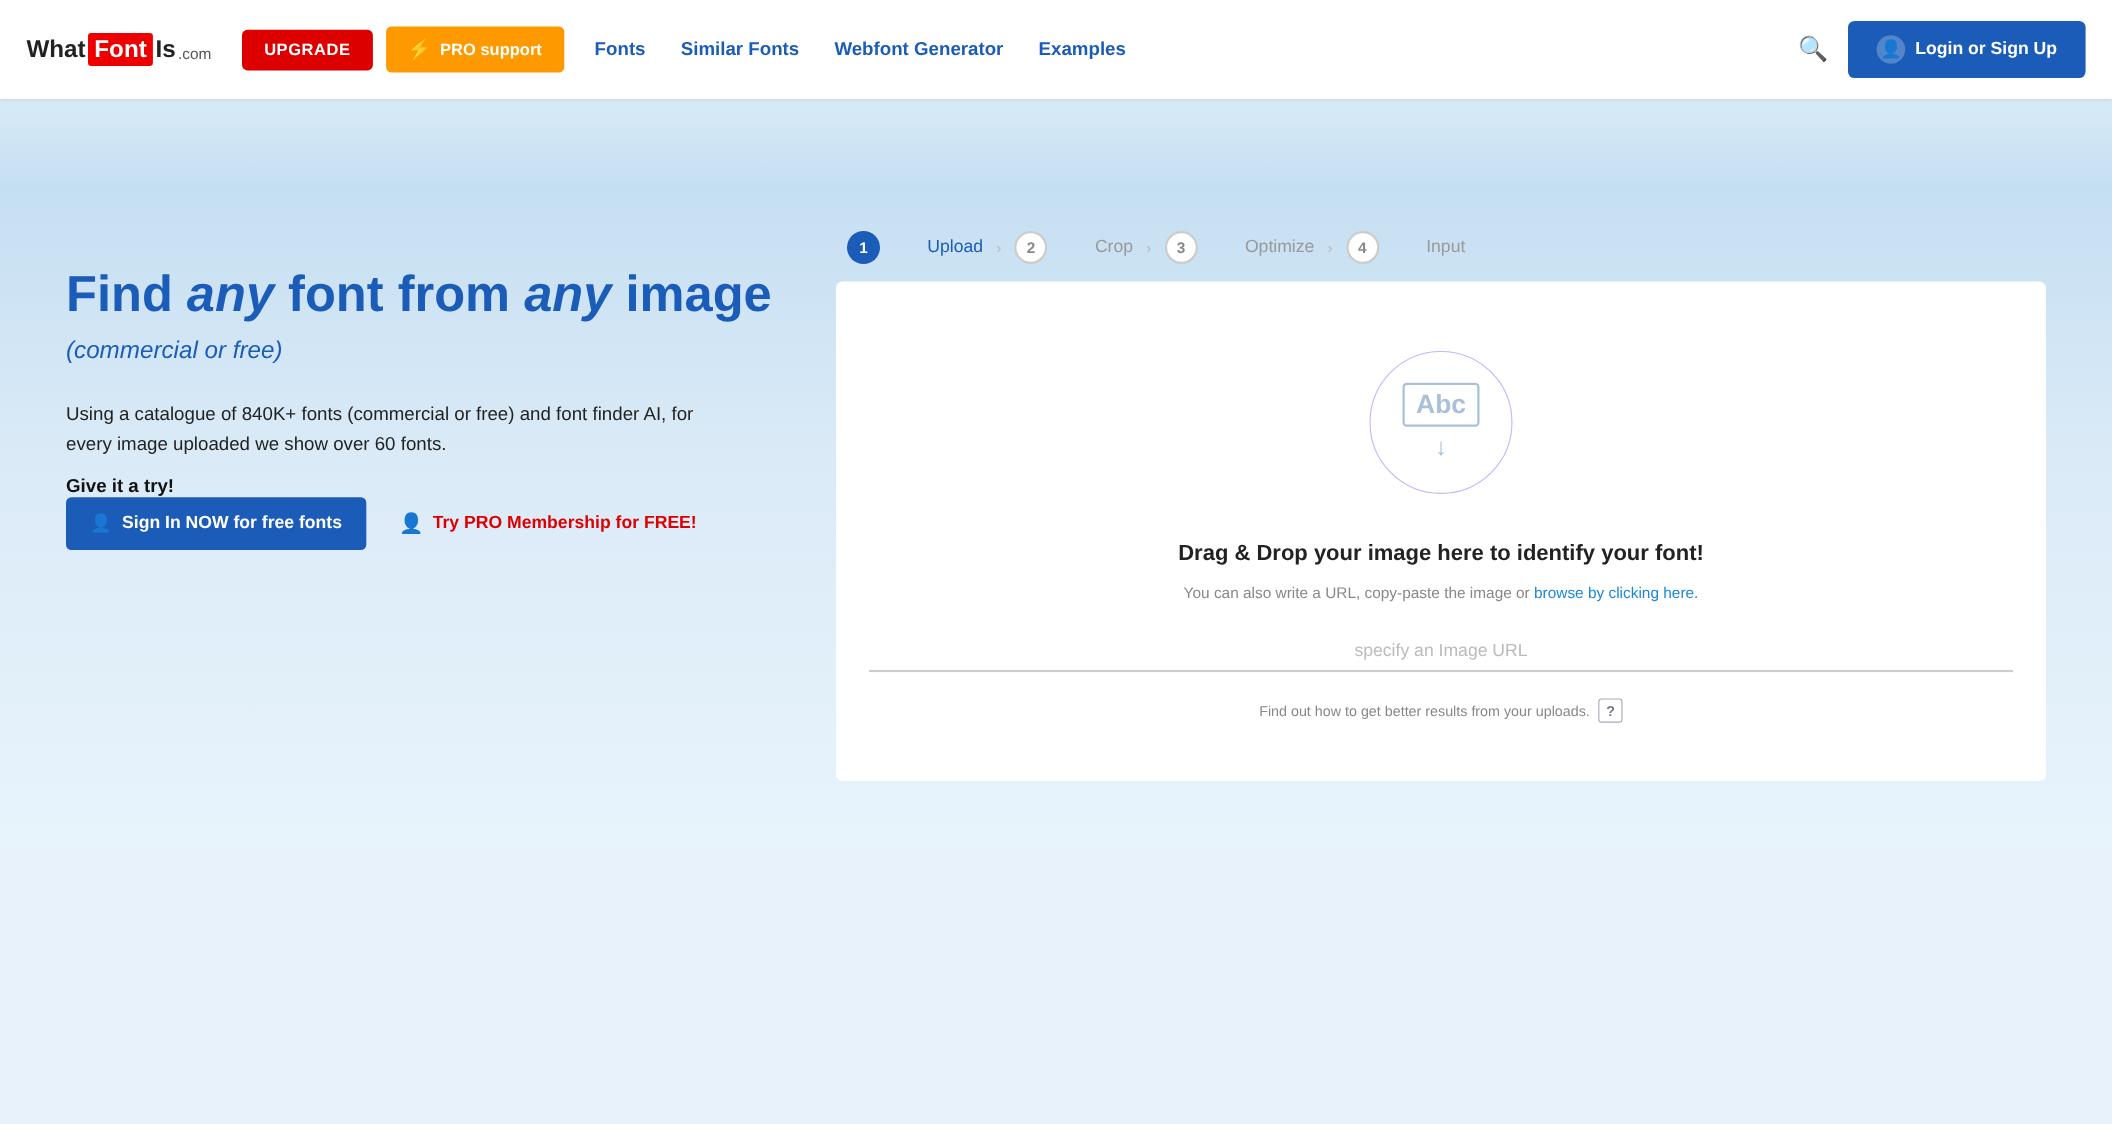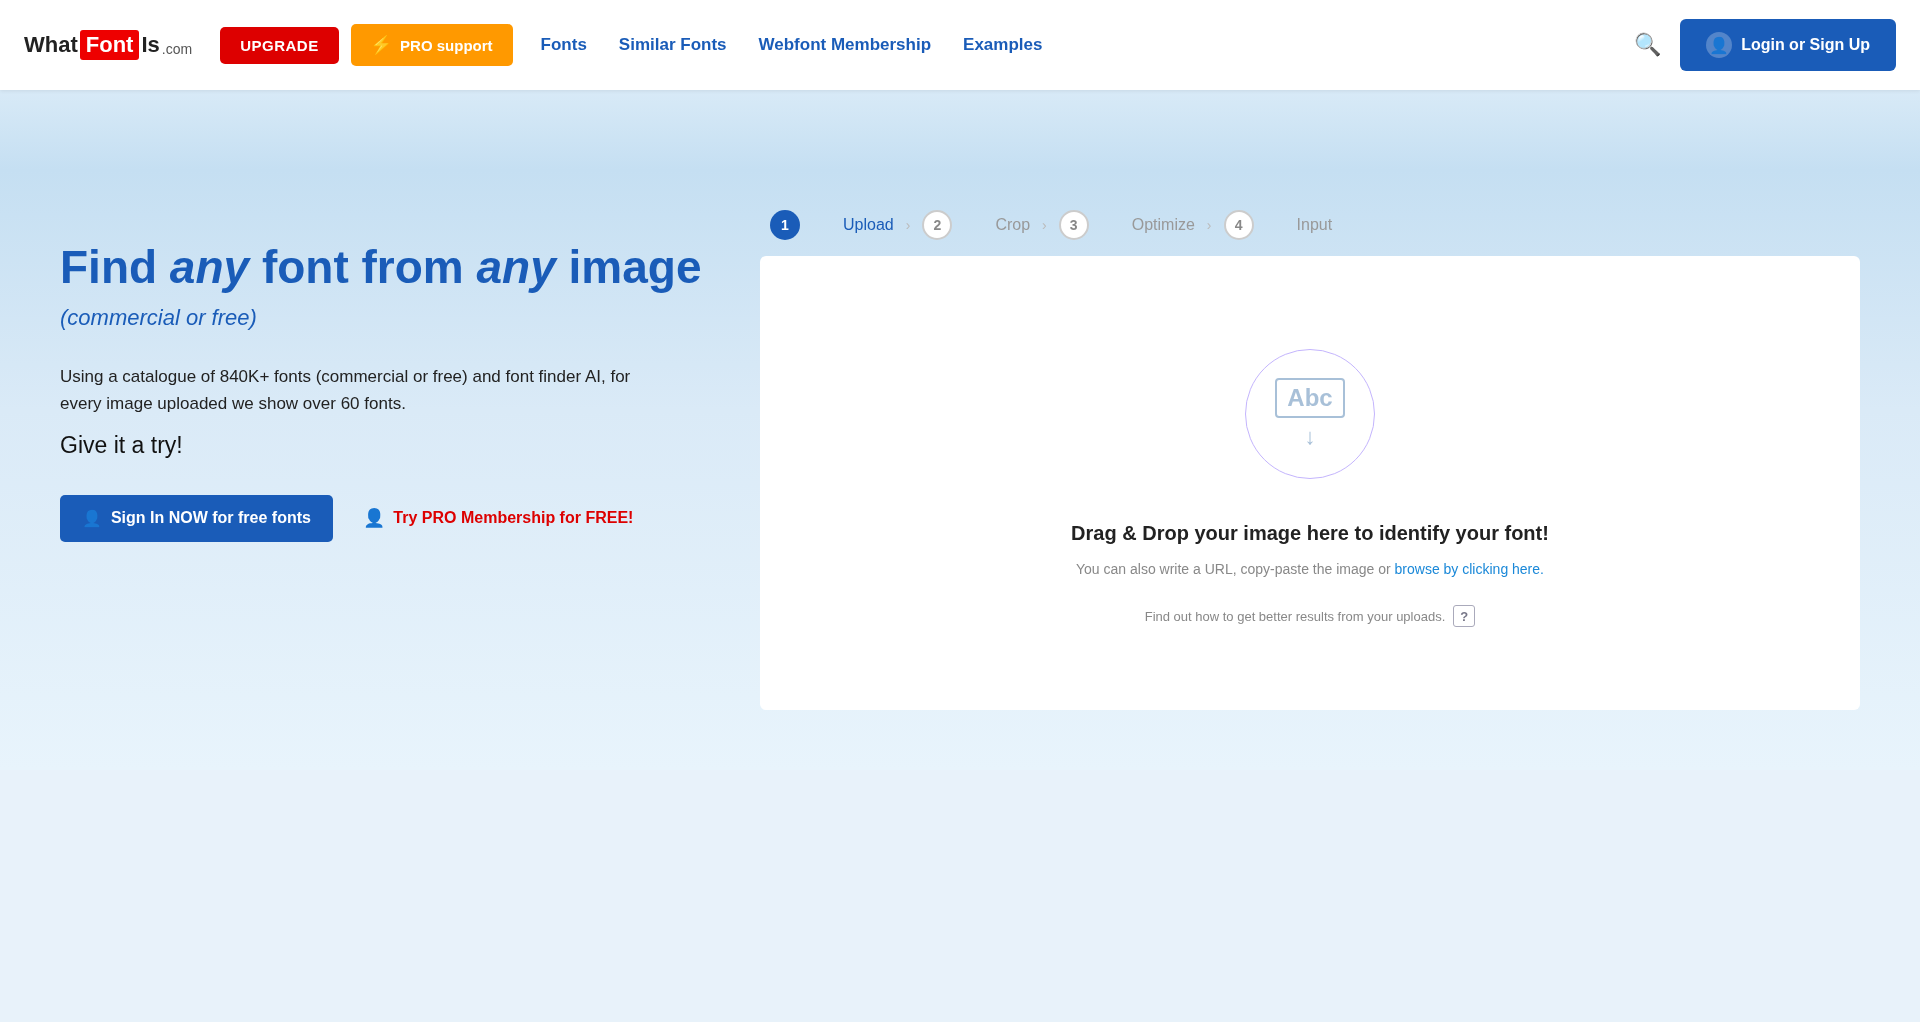--- a/index.html
+++ b/index.html
@@ -167,24 +167,23 @@
       margin-bottom: 32px;
     }
     .description {
       font-size: 17px;
       color: #222;
       line-height: 1.6;
       margin-bottom: 14px;
       max-width: 600px;
     }
     .give-try {
-      font-size: 23px;
-      font-weight: 400;
+      font-size: 17px;
+      font-weight: 700;
       color: #111;
-      margin-bottom: 36px;
     }
 
     .cta-buttons {
       display: flex;
       align-items: center;
       gap: 30px;
     }
     .btn-signin {
       background: #1a5cb8;
       color: #fff;
@@ -380,21 +379,21 @@
   <button class="btn-upgrade">UPGRADE</button>
 
   <button class="btn-pro">
     <span class="pro-icon">⚡</span>
     <span>PRO support</span>
   </button>
 
   <nav class="nav-links">
     <a class="nav-link" href="#">Fonts</a>
     <a class="nav-link" href="#">Similar Fonts</a>
-    <a class="nav-link" href="#">Webfont Membership</a>
+    <a class="nav-link" href="#">Webfont Generator</a>
     <a class="nav-link" href="#">Examples</a>
   </nav>
 
   <button class="search-icon-btn">
     <span>🔍</span>
   </button>
 
   <button class="btn-login">
     <span class="user-icon-circle">👤</span>
     <span>Login or Sign Up</span>
@@ -456,20 +455,23 @@
           <span class="arrow-down">↓</span>
         </div>
       </div>
 
       <p class="drag-drop-text">Drag &amp; Drop your image here to identify your font!</p>
 
       <p class="upload-sub">
         <span>You can also write a URL, copy-paste the image or </span><a class="browse-link" href="#">browse by clicking here.</a>
       </p>
 
+      <div class="url-input-wrap">
+        <input class="url-input" type="text" placeholder="specify an Image URL" style="">
+      </div>
 
       <div class="help-row">
         <span>Find out how to get better results from your uploads.</span>
         <div class="help-box">?</div>
       </div>
 
     </div>
   </div>
 
 </div>

